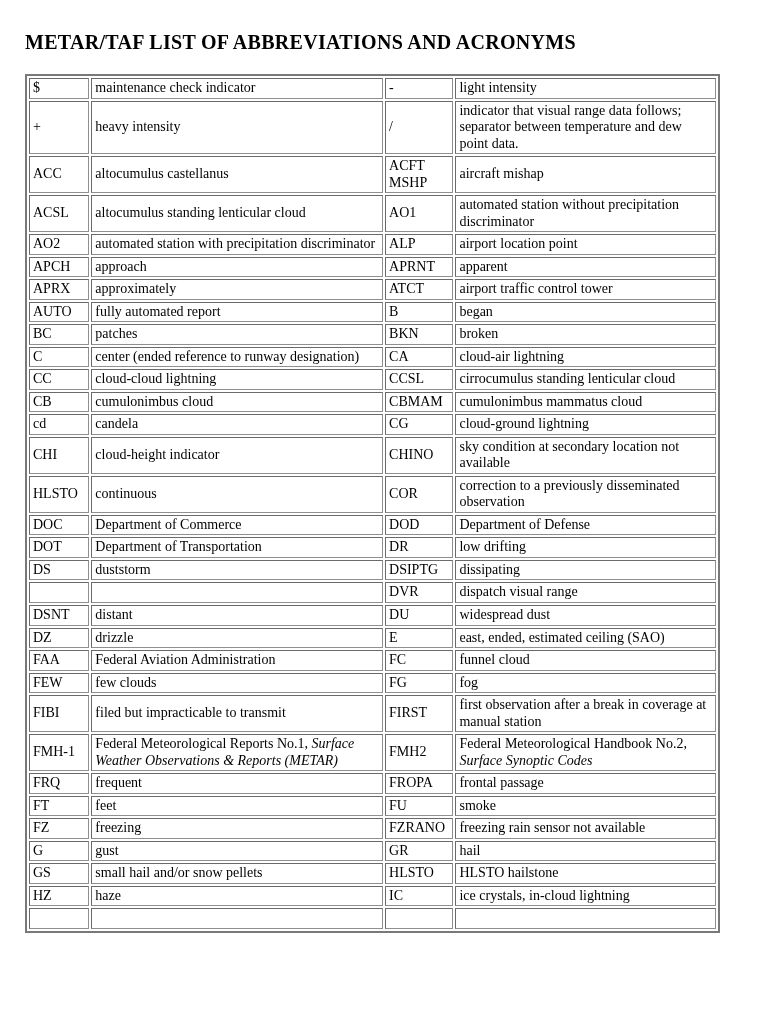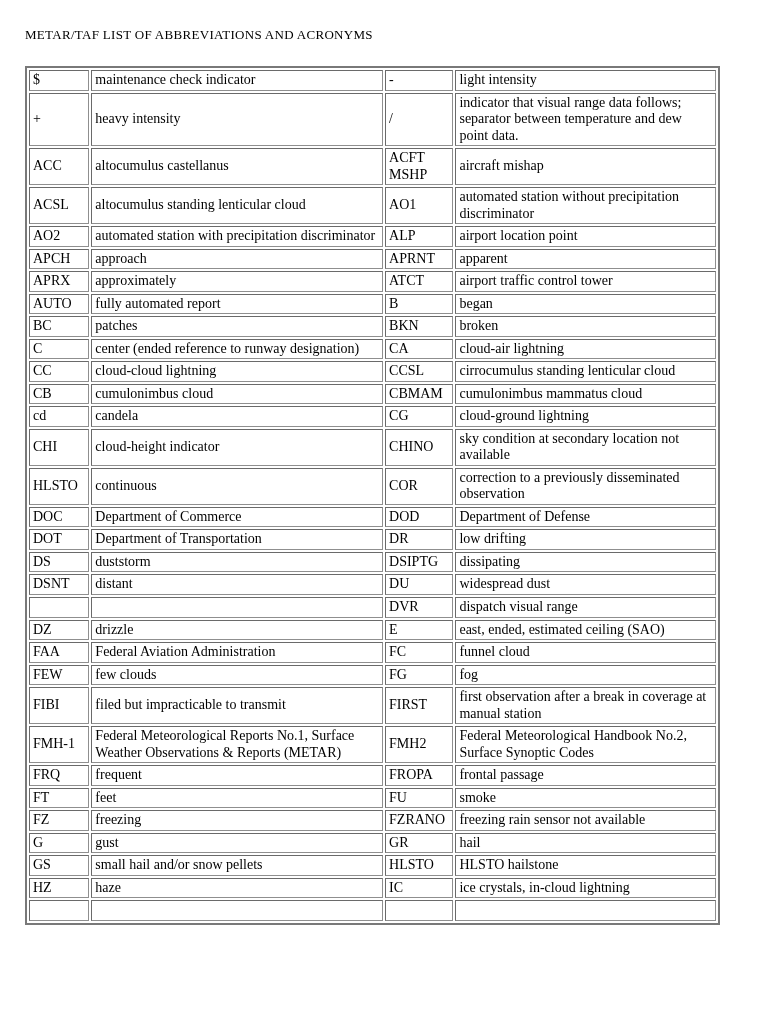--- a/index.html
+++ b/index.html
@@ -11,24 +11,24 @@
     background: #ffffff;
     color: #000000;
     font-family: "Liberation Serif", "DejaVu Serif", serif;
   }
   .content {
     padding: 20px 0 0 25px;
     height: 1002px;
     overflow: hidden;
   }
   h1.doc-title {
-    font-size: 13px;
-    font-weight: normal;
+    font-size: 20px;
+    font-weight: bold;
     letter-spacing: 0.3px;
-    margin: 4px 0 21px 0;
+    margin: 12px 0 21px 0;
     line-height: 21px;
   }
   table.abbrev {
     border-collapse: separate;
     border-spacing: 2px;
     border: 2px solid #797979;
     width: 695px;
     table-layout: fixed;
     background: #ffffff;
   }
@@ -39,21 +39,21 @@
     border-bottom-color: #8f8f8f;
     border-right-color: #8f8f8f;
     padding: 1px 3px;
     font-size: 14px;
     line-height: 16.5px;
     vertical-align: middle;
     overflow: hidden;
     word-wrap: break-word;
   }
   td.empty-cell { height: 17px; }
-  .italic { }
+  .italic { font-style: italic; }
   col.c-abbr1 { width: 60px; }
   col.c-def1  { width: 290px; }
   col.c-abbr2 { width: 68px; }
   col.c-def2  { width: 259px; }
 </style>
 </head>
 <body>
 
 <div class="page">
   <div class="content">
@@ -169,30 +169,30 @@
             <td>DR</td>
             <td>low drifting</td>
           </tr>
           <tr>
             <td>DS</td>
             <td>duststorm</td>
             <td>DSIPTG</td>
             <td>dissipating</td>
           </tr>
           <tr>
+            <td class="empty-cell"></td>
+            <td class="empty-cell"></td>
+            <td>DVR</td>
+            <td>dispatch visual range</td>
+          </tr>
+          <tr>
             <td>DSNT</td>
             <td>distant</td>
             <td>DU</td>
             <td>widespread dust</td>
-          </tr>
-          <tr>
-            <td class="empty-cell"></td>
-            <td class="empty-cell"></td>
-            <td>DVR</td>
-            <td>dispatch visual range</td>
           </tr>
           <tr>
             <td>DZ</td>
             <td>drizzle</td>
             <td>E</td>
             <td>east, ended, estimated ceiling (SAO)</td>
           </tr>
           <tr>
             <td>FAA</td>
             <td>Federal Aviation Administration</td>

